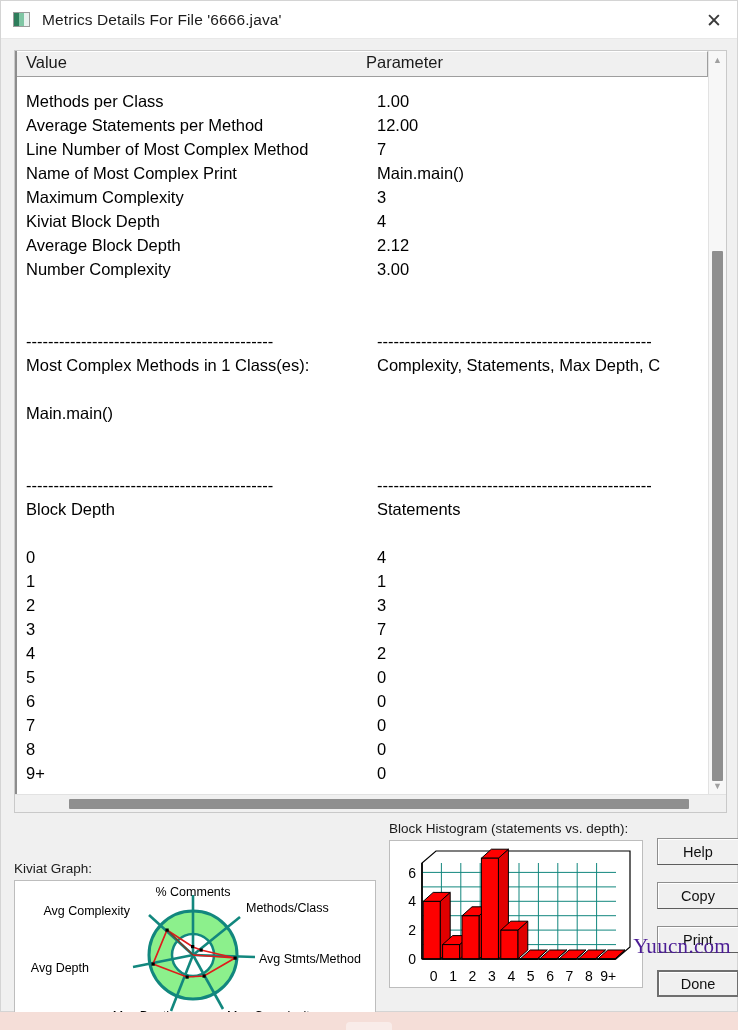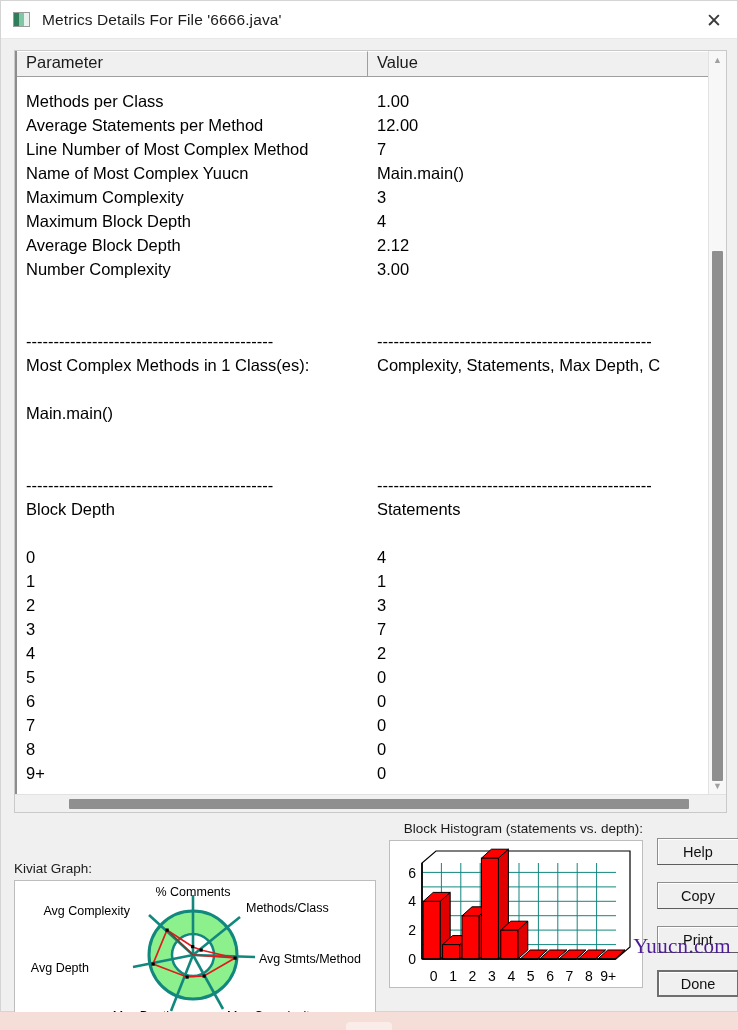--- a/index.html
+++ b/index.html
@@ -95,21 +95,21 @@
     flex:1 1 auto;display:flex;padding:8px 10px 10px 13px;box-sizing:border-box;
   }
   .panel{display:flex;flex-direction:column;}
   .panel-label{font-size:13.5px;color:#1b1b1b;margin-bottom:4px;}
   .panel-box{
     background:#ffffff;border:1px solid #bdbdbd;box-sizing:border-box;
     position:relative;overflow:hidden;
   }
   .kiviat{width:362px;margin-top:40px;}
   .kiviat .panel-box{height:148px;}
-  .histo{width:254px;margin-left:13px;text-align:right;}
+  .histo{width:254px;margin-left:13px;}
   .histo .panel-box{height:148px;}
   
   .buttons{
     margin-left:14px;display:flex;flex-direction:column;
     justify-content:flex-start;padding-top:17px;box-sizing:border-box;
   }
   .btn{
     width:82px;height:27px;margin-bottom:17px;
     background:#f0f0f0;border:1px solid #8e8e8e;
     border-right-color:#5d5d5d;border-bottom-color:#5d5d5d;
@@ -148,46 +148,46 @@
         <i class="s3"></i>
     </span>
     <span class="title-text">Metrics Details For File '6666.java'</span>
     <span class="close-btn">✕</span>
   </div>
 
   <div class="report-outer">
     <div class="report-clip">
       <div class="report-body">
         <div class="hdrrow">
+          <div class="hdrcell v">Value</div>
           <div class="hdrcell p">Parameter</div>
-          <div class="hdrcell v">Value</div>
         </div>
         <div class="rows" id="report-rows">
             <div class="row">
               <div class="c-par">Methods per Class</div>
               <div class="c-val">1.00</div>
             </div>
             <div class="row">
               <div class="c-par">Average Statements per Method</div>
               <div class="c-val">12.00</div>
             </div>
             <div class="row">
               <div class="c-par">Line Number of Most Complex Method</div>
               <div class="c-val">7</div>
             </div>
             <div class="row">
-              <div class="c-par">Name of Most Complex Yuucn</div>
+              <div class="c-par">Name of Most Complex Print</div>
               <div class="c-val">Main.main()</div>
             </div>
             <div class="row">
               <div class="c-par">Maximum Complexity</div>
               <div class="c-val">3</div>
             </div>
             <div class="row">
-              <div class="c-par">Maximum Block Depth</div>
+              <div class="c-par">Kiviat Block Depth</div>
               <div class="c-val">4</div>
             </div>
             <div class="row">
               <div class="c-par">Average Block Depth</div>
               <div class="c-val">2.12</div>
             </div>
             <div class="row">
               <div class="c-par">Number Complexity</div>
               <div class="c-val">3.00</div>
             </div>

